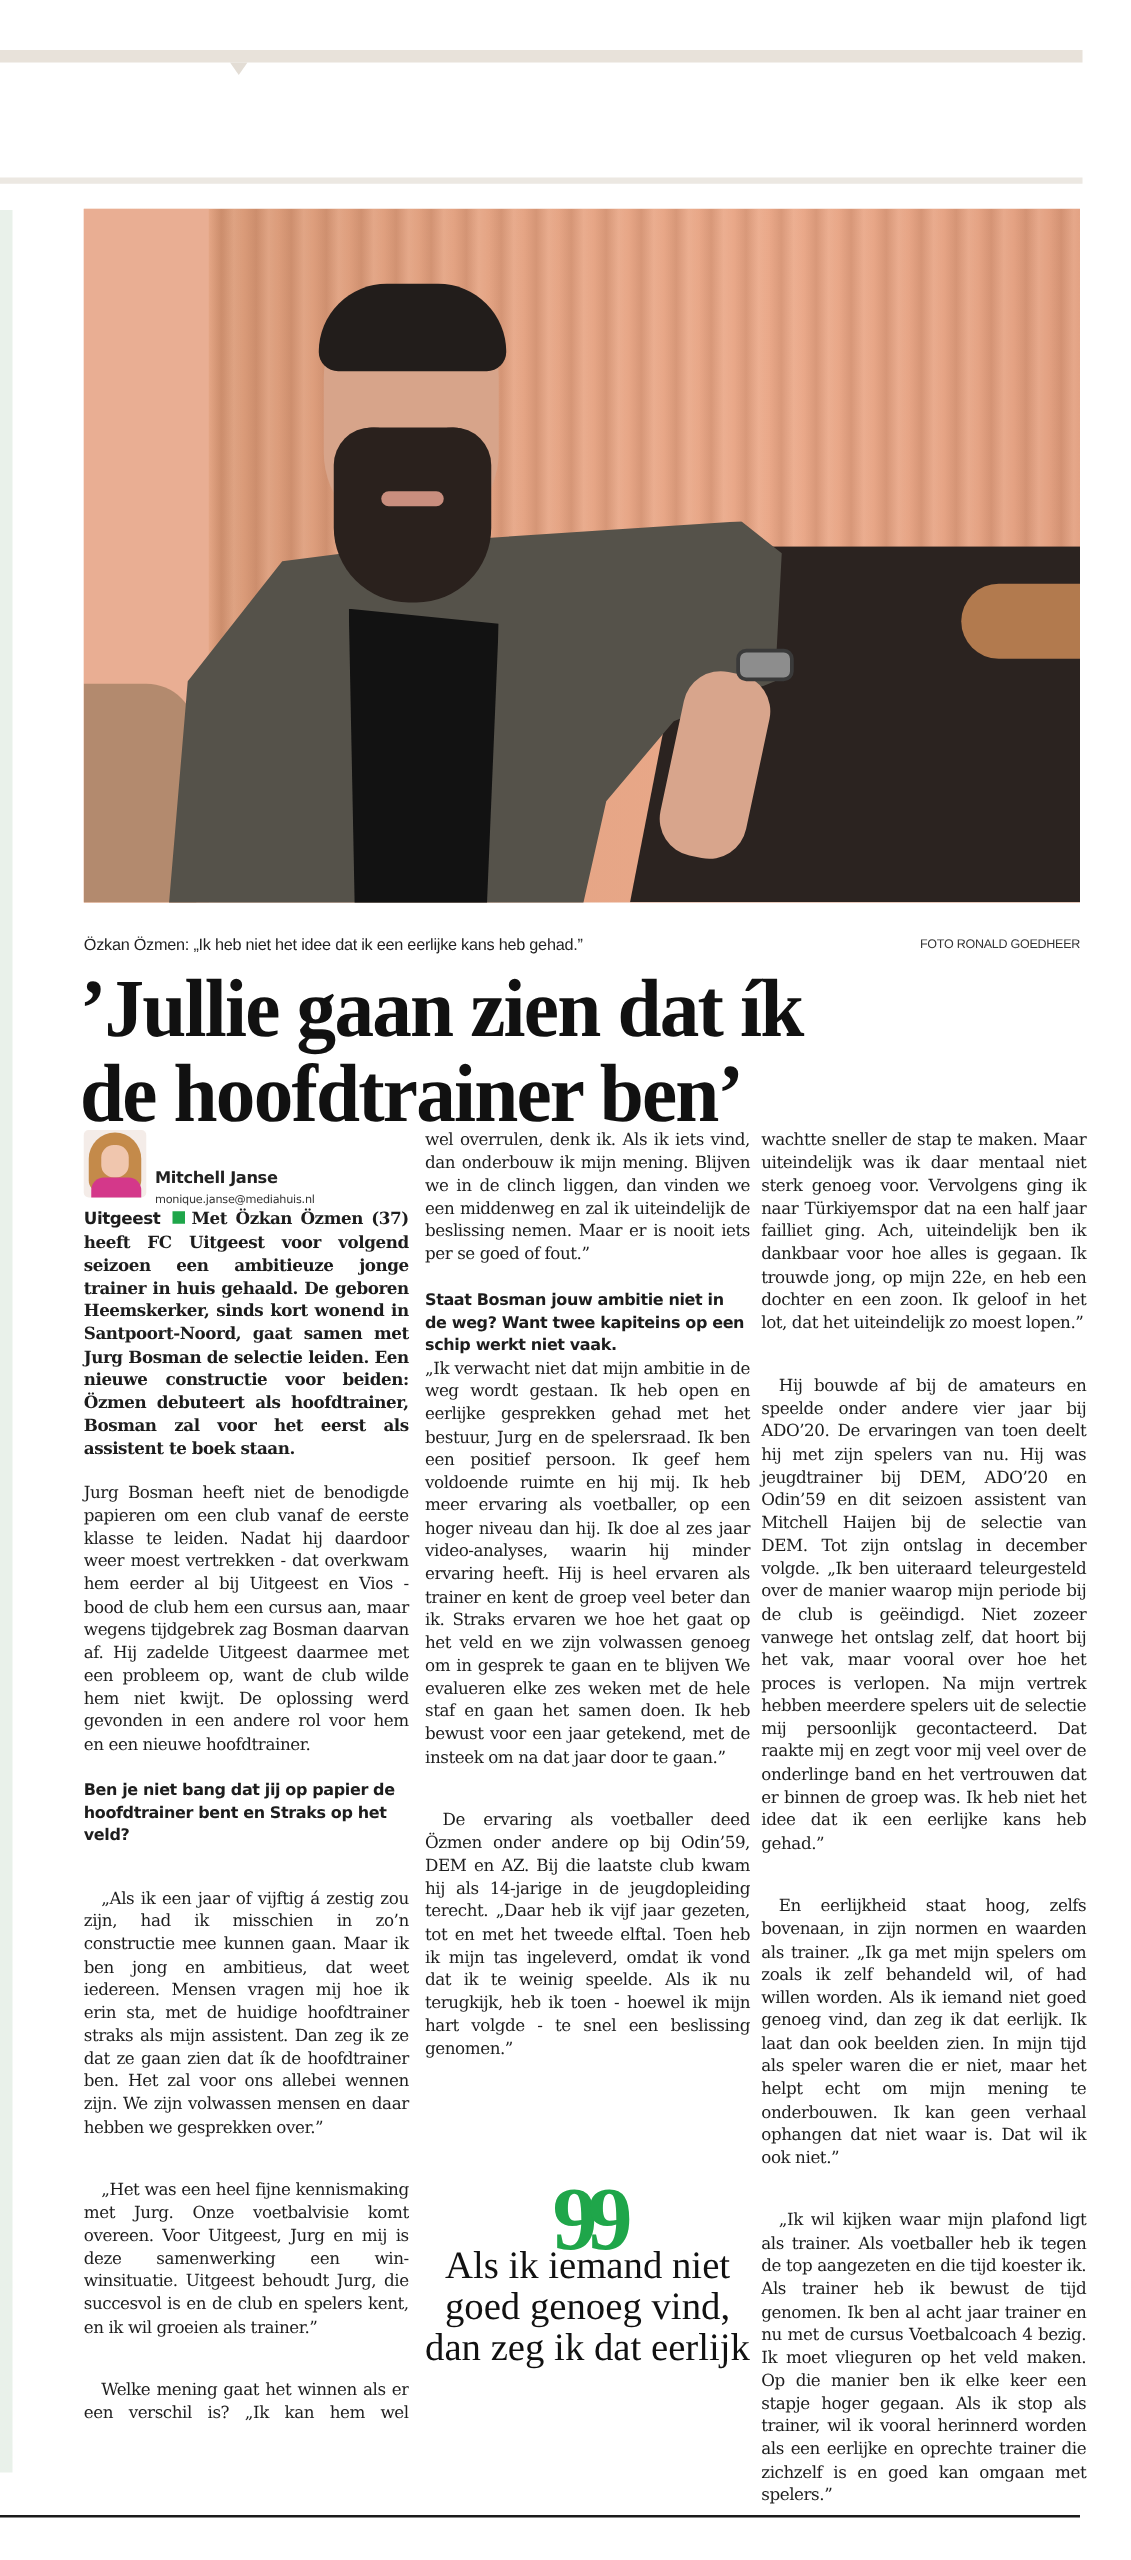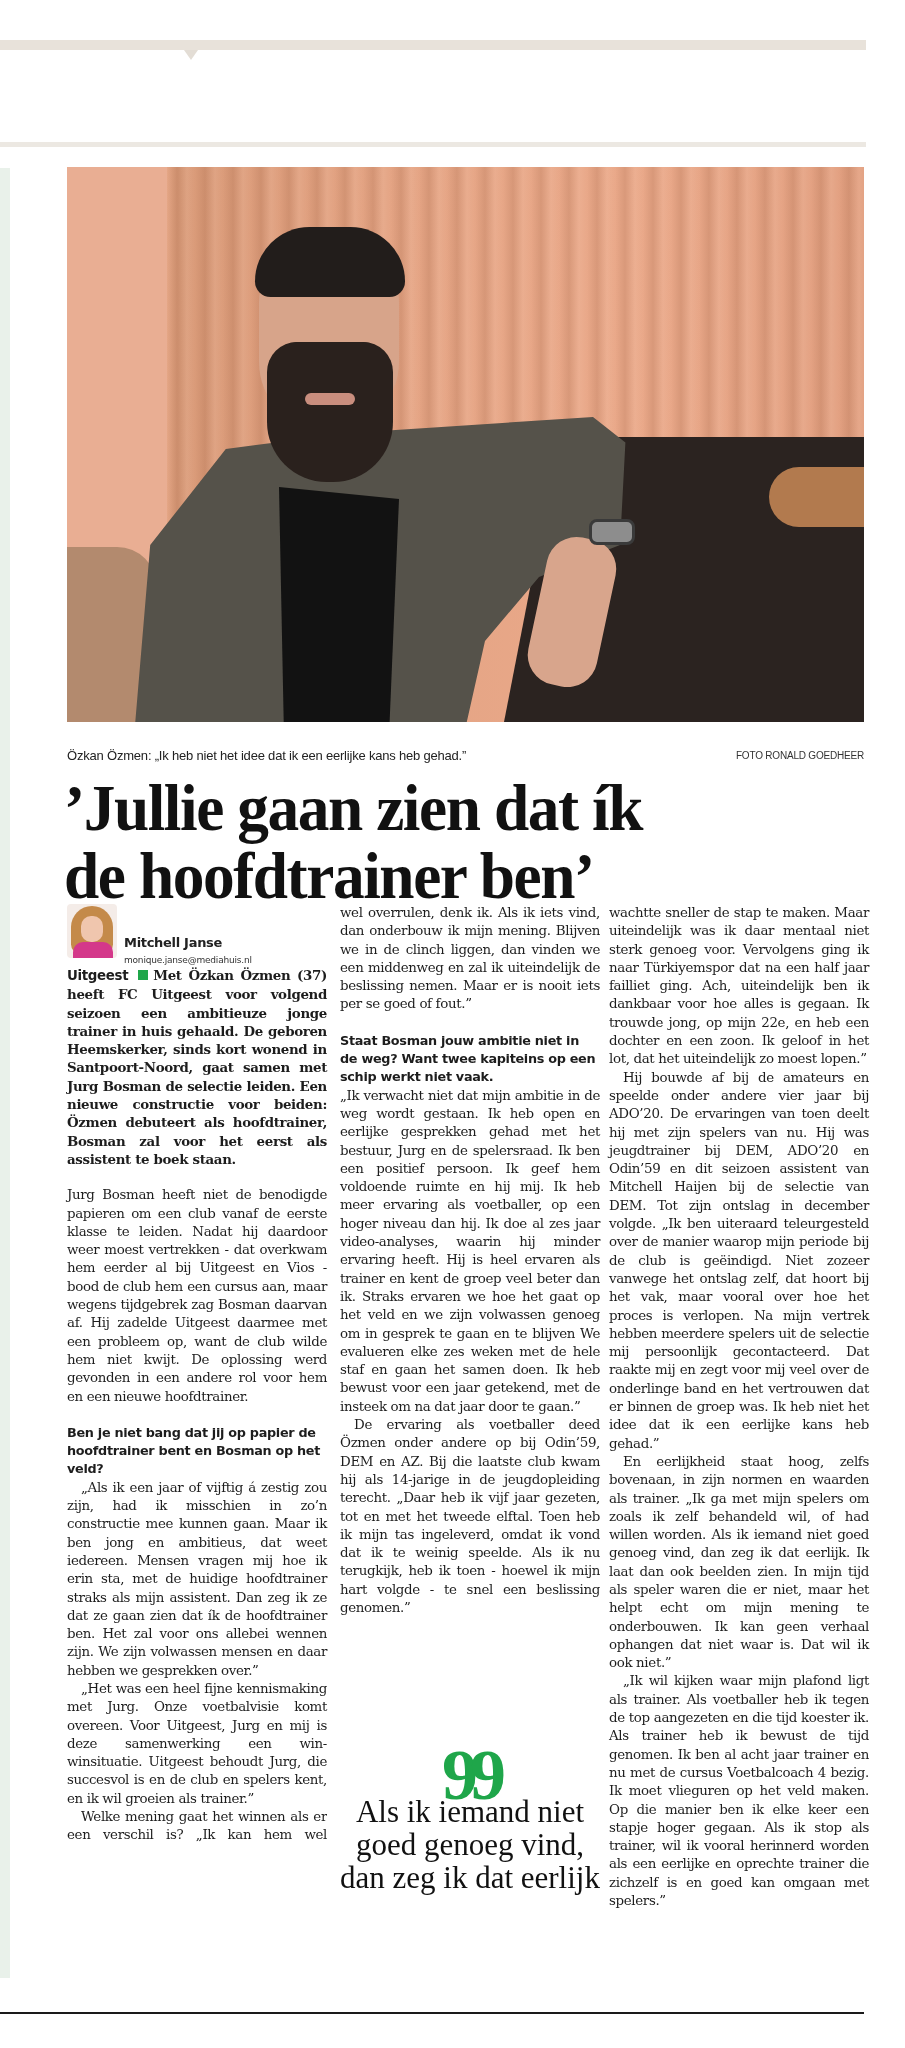--- a/index.html
+++ b/index.html
@@ -43,21 +43,21 @@
   .headline { position: absolute; left: 64px; top: 774px; width: 820px; font-family: "Liberation Serif", serif; font-weight: bold;
     font-size: 66px; line-height: 68px; color: #111; letter-spacing: -1.5px; transform: scaleX(0.96); transform-origin: left top; }
 
   
   .col { position: absolute; top: 904px; width: 260px; font-family: "DejaVu Serif", serif; font-size: 13.4px; line-height: 18.3px;
     text-align: justify; hyphens: manual; color: #1d1d1d; letter-spacing: -0.35px; }
   .col1 { left: 67px; }
   .col2 { left: 340px; }
   .col3 { left: 609px; }
   .col p { margin: 0; }
-  .col p.indent { text-indent: 14px; }
+  .col p.indent { text-indent: 14px; margin-top: 32px; }
   .col .q { font-family: "DejaVu Sans", sans-serif; font-weight: bold; font-size: 12.8px; line-height: 18.3px; text-align: left; letter-spacing: -0.3px; }
   .gap { height: 18px; }
 
   .byline { position: relative; height: 62px; }
   .avatar { position: absolute; left: 0; top: 0; width: 50px; height: 54px; border-radius: 4px; overflow: hidden;
     background: #f4ece8; }
   .avatar .av-hair { position: absolute; left: 4px; top: 2px; width: 42px; height: 48px; background: #c48a4a; border-radius: 22px 22px 10px 10px; }
   .avatar .av-face { position: absolute; left: 14px; top: 12px; width: 22px; height: 26px; background: #f0c6ae; border-radius: 10px; }
   .avatar .av-top { position: absolute; left: 6px; top: 38px; width: 40px; height: 18px; background: #d4388a; border-radius: 10px 10px 0 0; }
   .author-name { position: absolute; left: 57px; top: 30px; font-family: "DejaVu Sans", sans-serif; font-weight: bold; font-size: 13px; color: #222; letter-spacing: -0.3px; }
@@ -116,21 +116,21 @@
         <div class="av-face"></div>
         <div class="av-top"></div>
     </div>
     <span class="author-name">Mitchell Janse</span>
     <span class="author-email">monique.janse@mediahuis.nl</span>
   </div>
   <p class="intro"><span class="dateline">Uitgeest</span><span class="square"></span><span>Met Özkan Özmen (37) heeft FC Uitgeest voor volgend seizoen een ambitieuze jonge trainer in huis gehaald. De geboren Heemskerker, sinds kort wonend in Santpoort-Noord, gaat samen met Jurg Bosman de selectie leiden. Een nieuwe constructie voor beiden: Özmen debuteert als hoofdtrainer, Bosman zal voor het eerst als assistent te boek staan.</span></p>
   <div class="gap"></div>
   <p>Jurg Bosman heeft niet de benodigde papieren om een club vanaf de eerste klasse te leiden. Nadat hij daardoor weer moest vertrekken - dat overkwam hem eerder al bij Uitgeest en Vios - bood de club hem een cursus aan, maar wegens tijdgebrek zag Bosman daarvan af. Hij zadelde Uitgeest daarmee met een probleem op, want de club wilde hem niet kwijt. De oplossing werd gevonden in een andere rol voor hem en een nieuwe hoofdtrainer.</p>
   <div class="gap"></div>
-  <p class="q">Ben je niet bang dat jij op papier de hoofdtrainer bent en Bosman op het veld?</p>
+  <p class="q">Ben je niet bang dat jij op papier de hoofdtrainer bent en Straks op het veld?</p>
   <p class="indent">„Als ik een jaar of vijftig á zestig zou zijn, had ik misschien in zo’n constructie mee kunnen gaan. Maar ik ben jong en ambitieus, dat weet iedereen. Mensen vragen mij hoe ik erin sta, met de huidige hoofdtrainer straks als mijn assistent. Dan zeg ik ze dat ze gaan zien dat ík de hoofdtrainer ben. Het zal voor ons allebei wennen zijn. We zijn volwassen mensen en daar hebben we gesprekken over.”</p>
   <p class="indent">„Het was een heel fijne kennismaking met Jurg. Onze voetbalvisie komt overeen. Voor Uitgeest, Jurg en mij is deze samenwerking een win-winsituatie. Uitgeest behoudt Jurg, die succesvol is en de club en spelers kent, en ik wil groeien als trainer.”</p>
   <p class="indent" style="height:36px;overflow:hidden;">Welke mening gaat het winnen als er een verschil is? „Ik kan hem wel overrulen, denk ik. Als ik iets vind, dan onderbouw ik mijn mening. Blijven we in de clinch liggen, dan vinden we een middenweg en zal ik uiteindelijk de beslissing nemen. Maar er is nooit iets per se goed of fout.”</p>
 </div>
 
 <div class="col col2">
   <p>wel overrulen, denk ik. Als ik iets vind, dan onderbouw ik mijn mening. Blijven we in de clinch liggen, dan vinden we een middenweg en zal ik uiteindelijk de beslissing nemen. Maar er is nooit iets per se goed of fout.”</p>
   <div class="gap"></div>
   <p class="q">Staat Bosman jouw ambitie niet in de weg? Want twee kapiteins op een schip werkt niet vaak.</p>
   <p>„Ik verwacht niet dat mijn ambitie in de weg wordt gestaan. Ik heb open en eerlijke gesprekken gehad met het bestuur, Jurg en de spelersraad. Ik ben een positief persoon. Ik geef hem voldoende ruimte en hij mij. Ik heb meer ervaring als voetballer, op een hoger niveau dan hij. Ik doe al zes jaar video-analyses, waarin hij minder ervaring heeft. Hij is heel ervaren als trainer en kent de groep veel beter dan ik. Straks ervaren we hoe het gaat op het veld en we zijn volwassen genoeg om in gesprek te gaan en te blijven We evalueren elke zes weken met de hele staf en gaan het samen doen. Ik heb bewust voor een jaar getekend, met de insteek om na dat jaar door te gaan.”</p>

